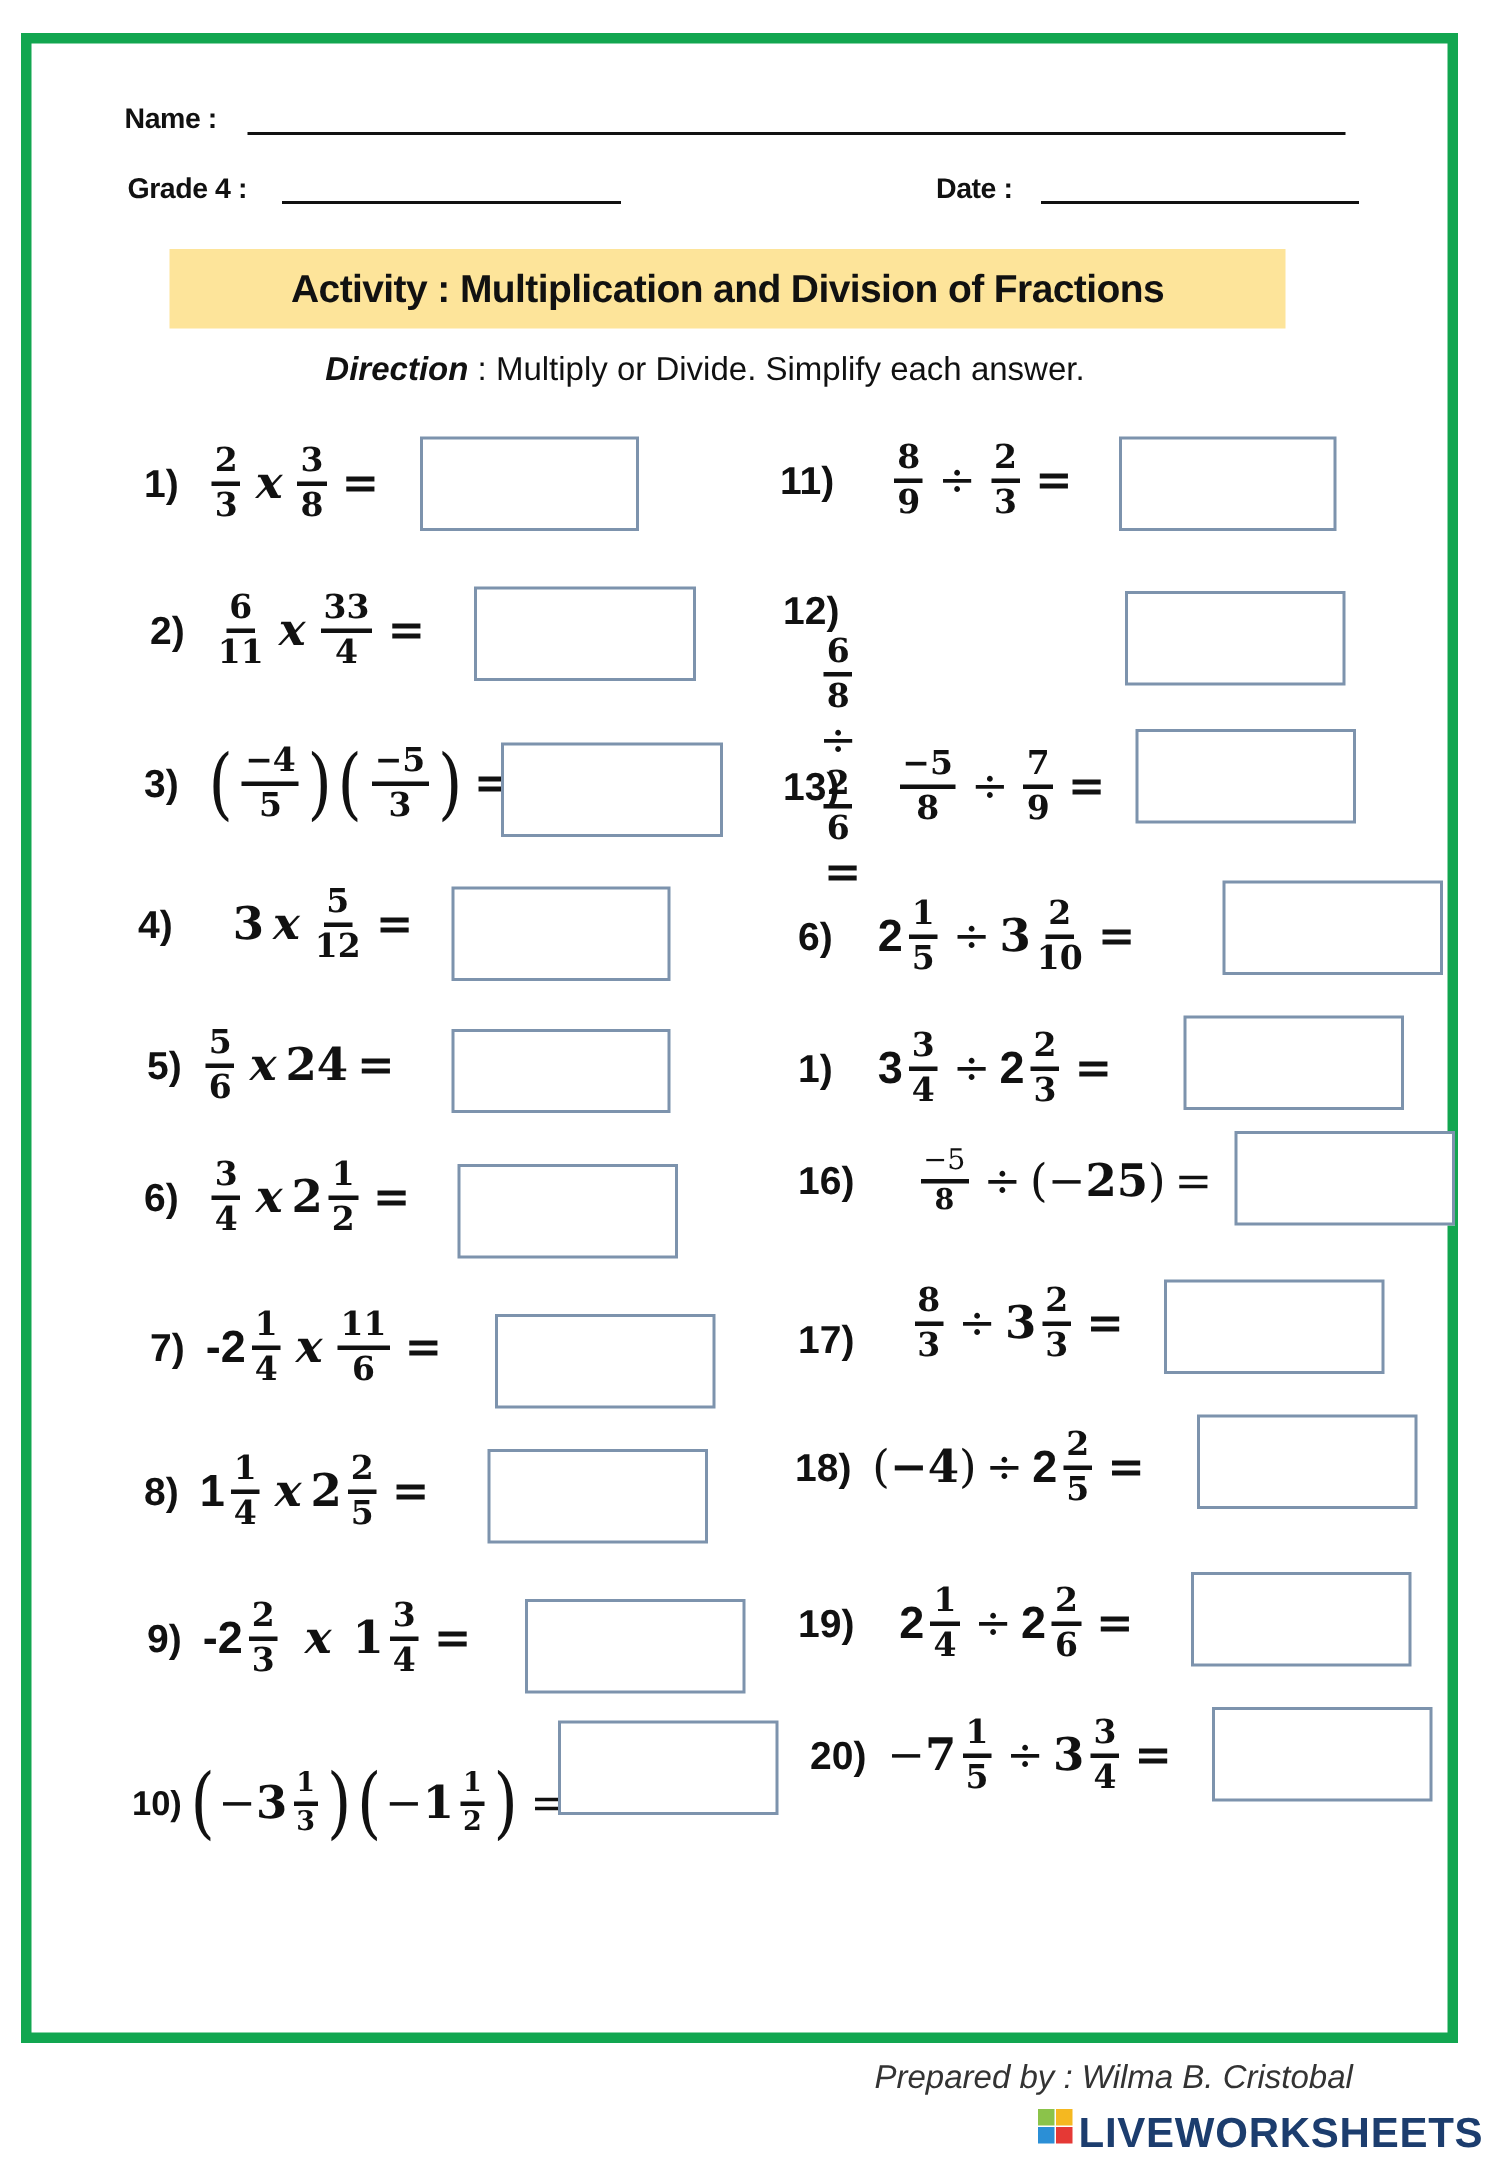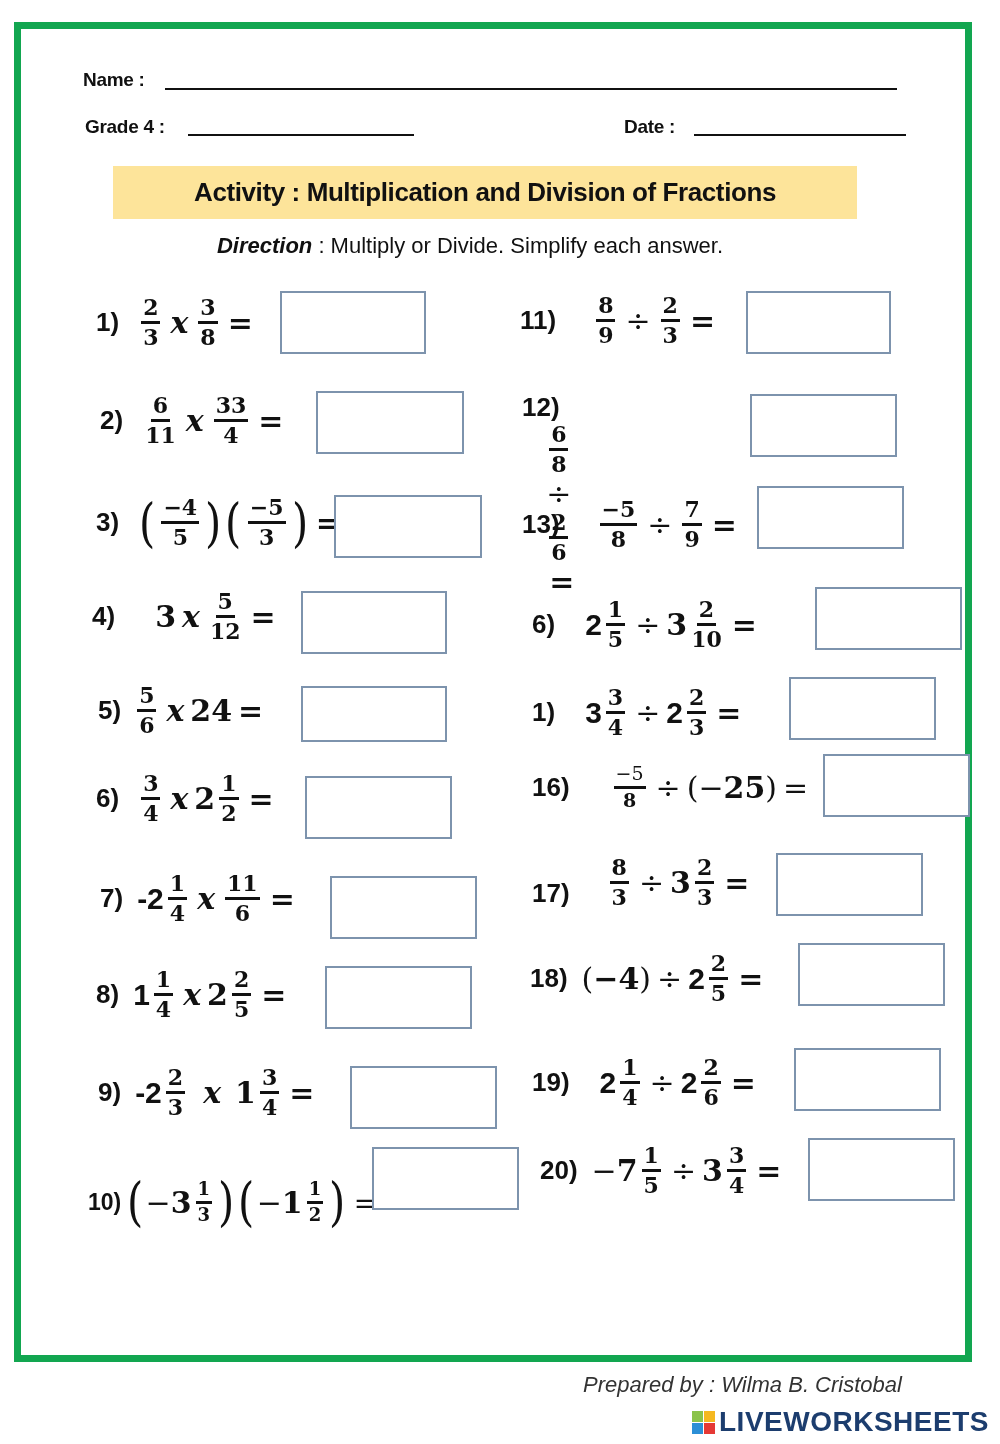--- a/index.html
+++ b/index.html
@@ -14,21 +14,21 @@
   .num { font-family:"Liberation Sans", sans-serif; font-weight:bold; font-size:26px; margin-right:18px; }
   .frac { display:inline-flex; flex-direction:column; align-items:center; font-size:22px; line-height:1.05; margin:0 4px; vertical-align:middle; }
   .frac .n { padding:0 2px 2px 2px; border-bottom:3px solid #111; }
   .frac .d { padding-top:2px; }
   .op { margin:0 6px; font-style:italic; }
   .opd { margin:0 6px; font-weight:normal; }
   .paren { font-weight:normal; font-size:52px; line-height:1; transform:scaleX(0.8); }
   .eq { margin-left:6px; }
   .box { position:absolute; border:2px solid #7d93ad; background:#fff; box-sizing:border-box; }
   .prepared { position:absolute; left:583px; top:1372px; font-style:italic; font-size:22px; color:#333; }
-  .logo { position:absolute; left:692px; top:1406px; display:flex; align-items:center; }
+  .logo { position:absolute; left:692px; top:1406px; display:flex; align-items:flex-start; }
   .logo-grid { display:grid; grid-template-columns:11px 11px; grid-template-rows:11px 11px; gap:1px; margin-right:4px; }
   .logo-grid span { display:block; }
   .logo-text { font-weight:bold; font-size:28px; color:#1c3d6e; letter-spacing:0.5px; }
 </style>
 </head>
 <body>
 
 <div class="frame"></div>
 
 <div class="hdr" style="left:83px;top:69px;">Name :</div>

